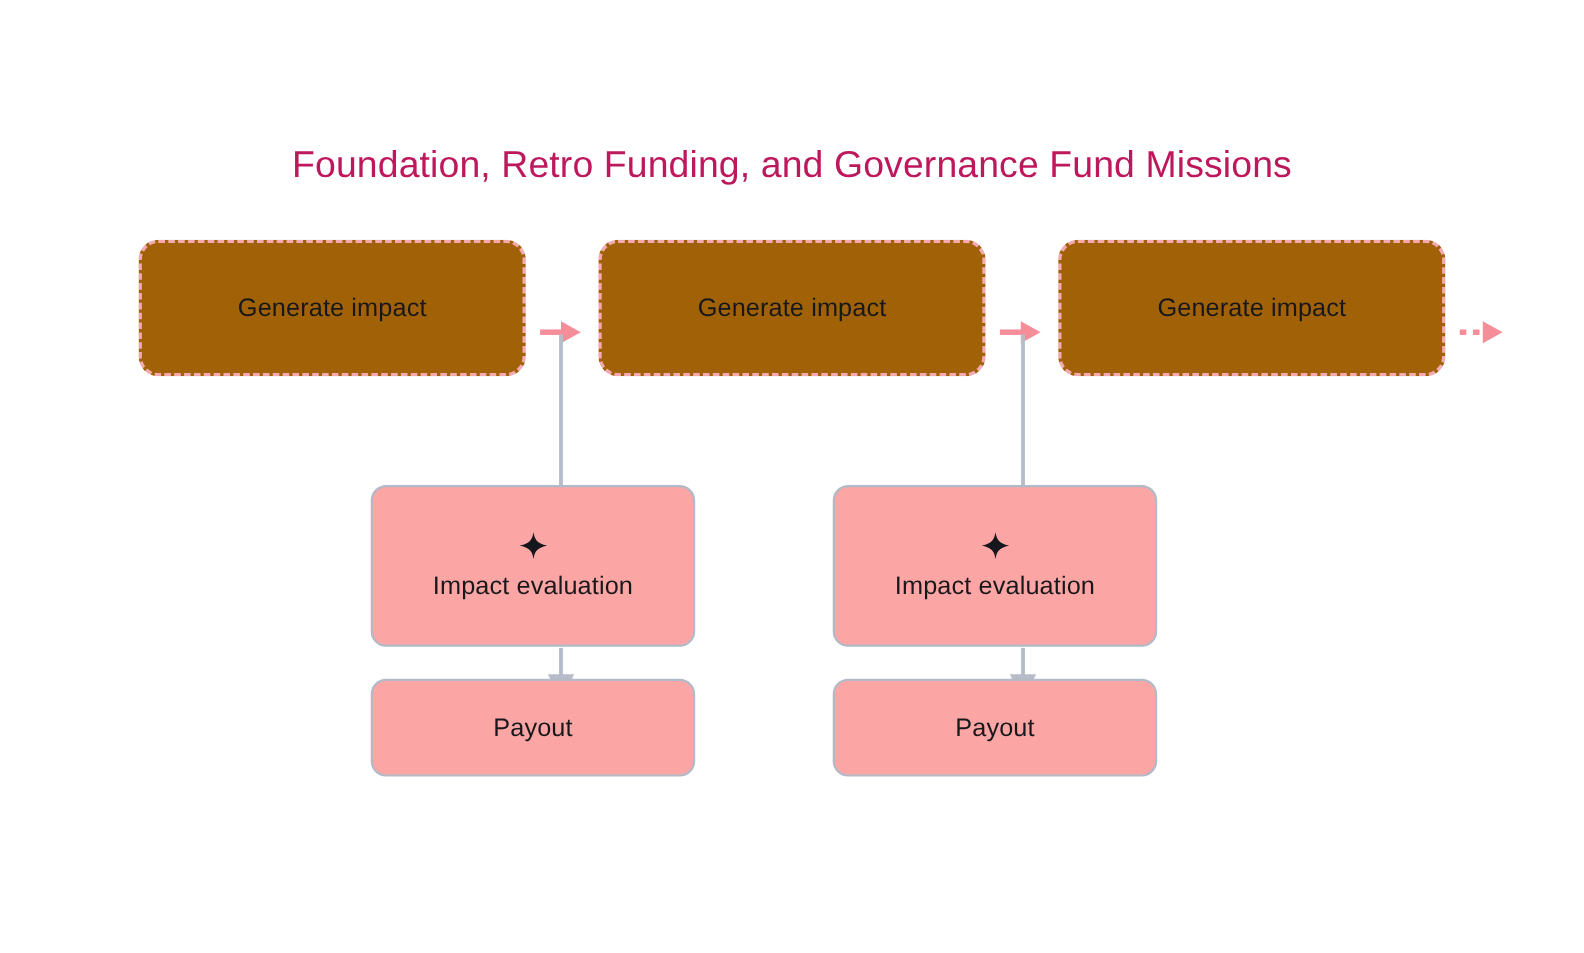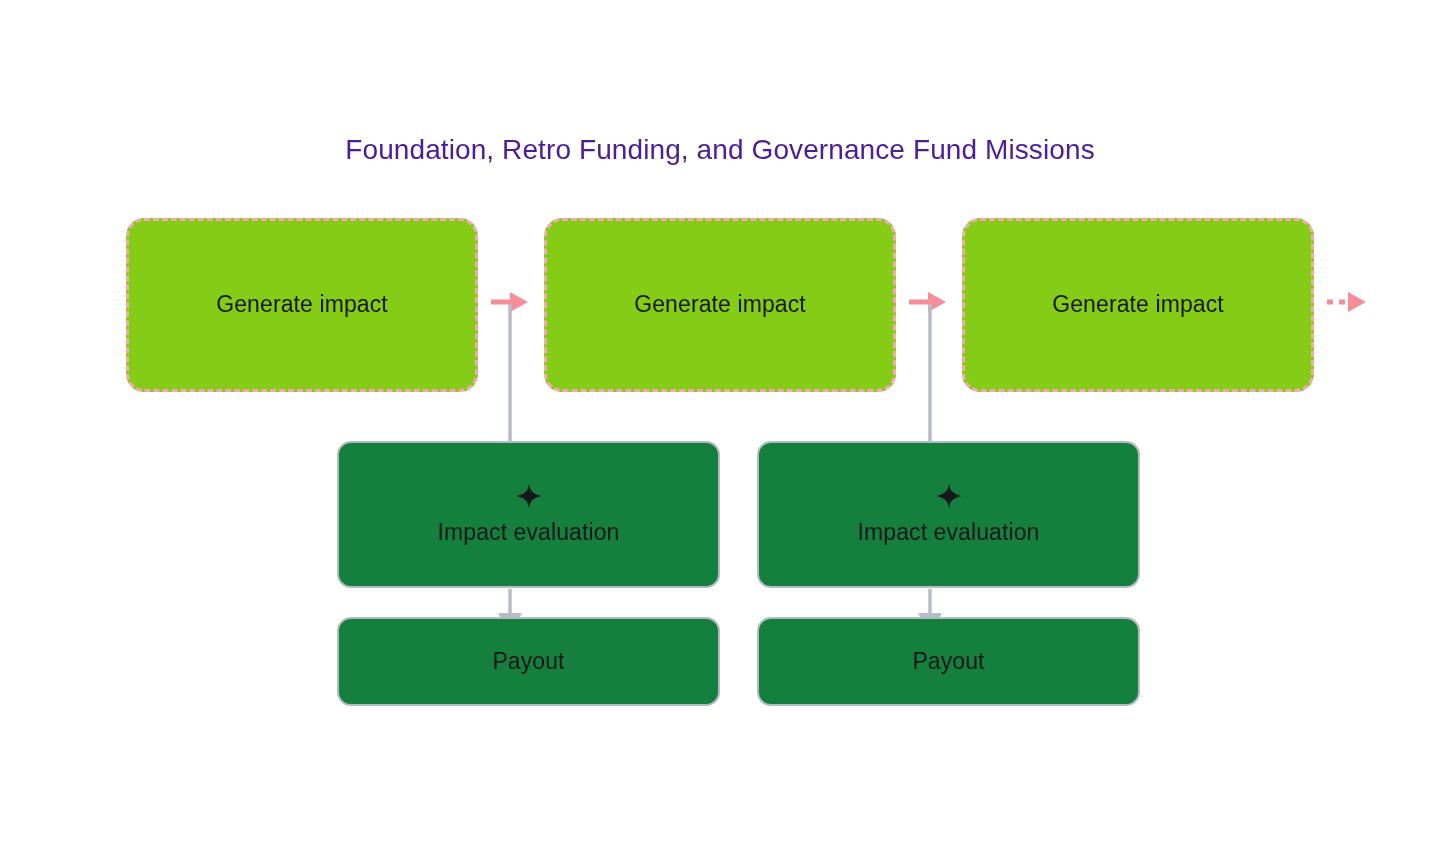--- a/index.html
+++ b/index.html
@@ -16,68 +16,68 @@
     height: 866px;
     background: #ffffff;
   }
 
   
   #diagram-title {
     position: absolute;
     left: 0; top: 131px;
     width: 1440px;
     text-align: center;
-    font-size: 28px;
+    font-size: 34px;
     line-height: 38px;
     font-weight: 400;
-    color: #4c1d95;
+    color: #be185d;
     letter-spacing: 0.1px;
     white-space: nowrap;
   }
 
   
   #connectors {
     position: absolute;
     left: 0; top: 0;
     width: 1440px; height: 866px;
     pointer-events: none;
   }
 
   
   .mission-box {
     position: absolute;
     top: 218px;
     width: 352px;
-    height: 174px;
+    height: 124px;
     border: 3px dashed #f4a9b0;
     border-radius: 18px;
-    background: #84cc16;
+    background: #a16207;
     display: flex;
     align-items: center;
     justify-content: center;
   }
   .mission-box .box-label {
     font-size: 23px;
     color: #18181b;
     font-weight: 400;
     line-height: 1.2;
     letter-spacing: 0.1px;
     white-space: nowrap;
   }
   #mission-box-1 { left: 126px; }
   #mission-box-2 { left: 544px; }
   #mission-box-3 { left: 962px; }
 
   
   .process-box {
     position: absolute;
-    width: 383px;
+    width: 295px;
     border: 2px solid #b2bac7;
     border-radius: 14px;
-    background: #15803d;
+    background: #fca5a5;
     display: flex;
     flex-direction: column;
     align-items: center;
     justify-content: center;
   }
   .eval-box { top: 441px; height: 147px; }
   .payout-box { top: 617px; height: 89px; }
   .col-1 { left: 337px; }
   .col-2 { left: 757px; }
 

